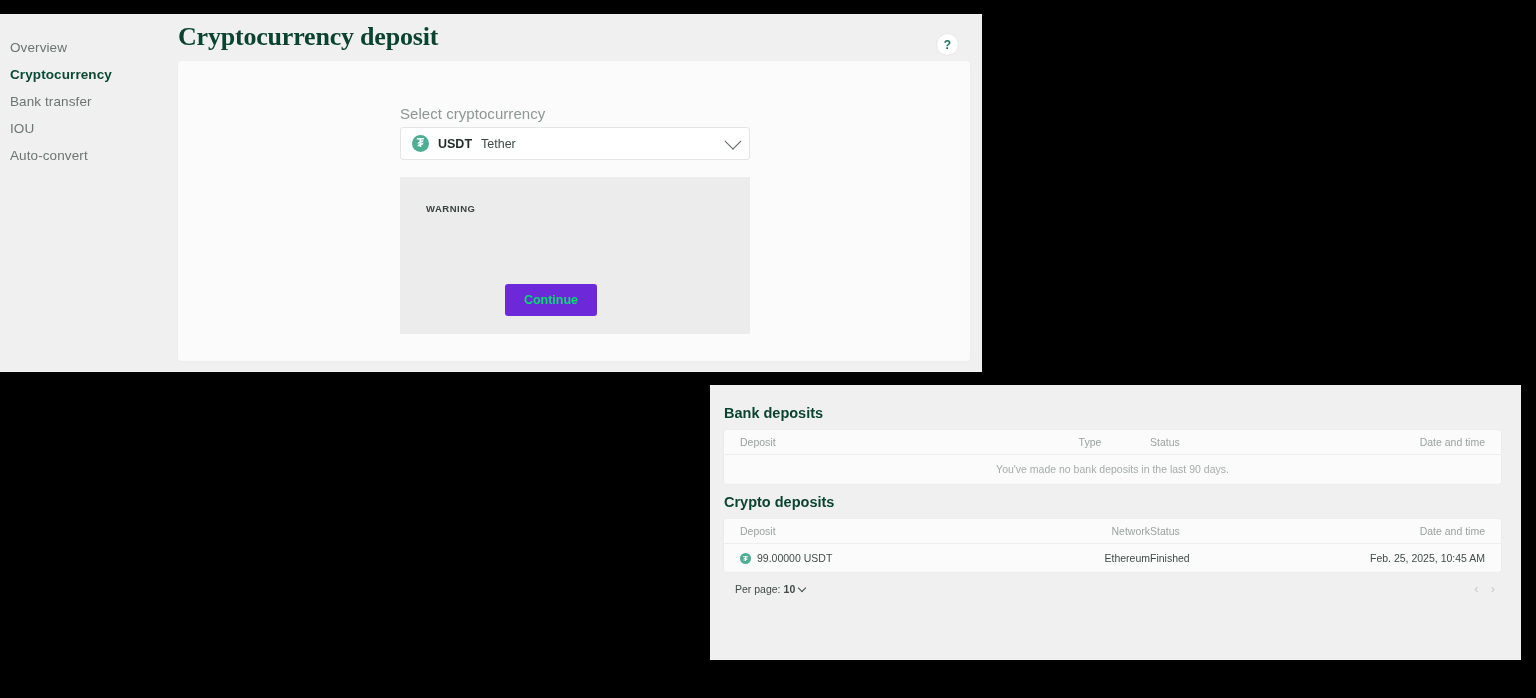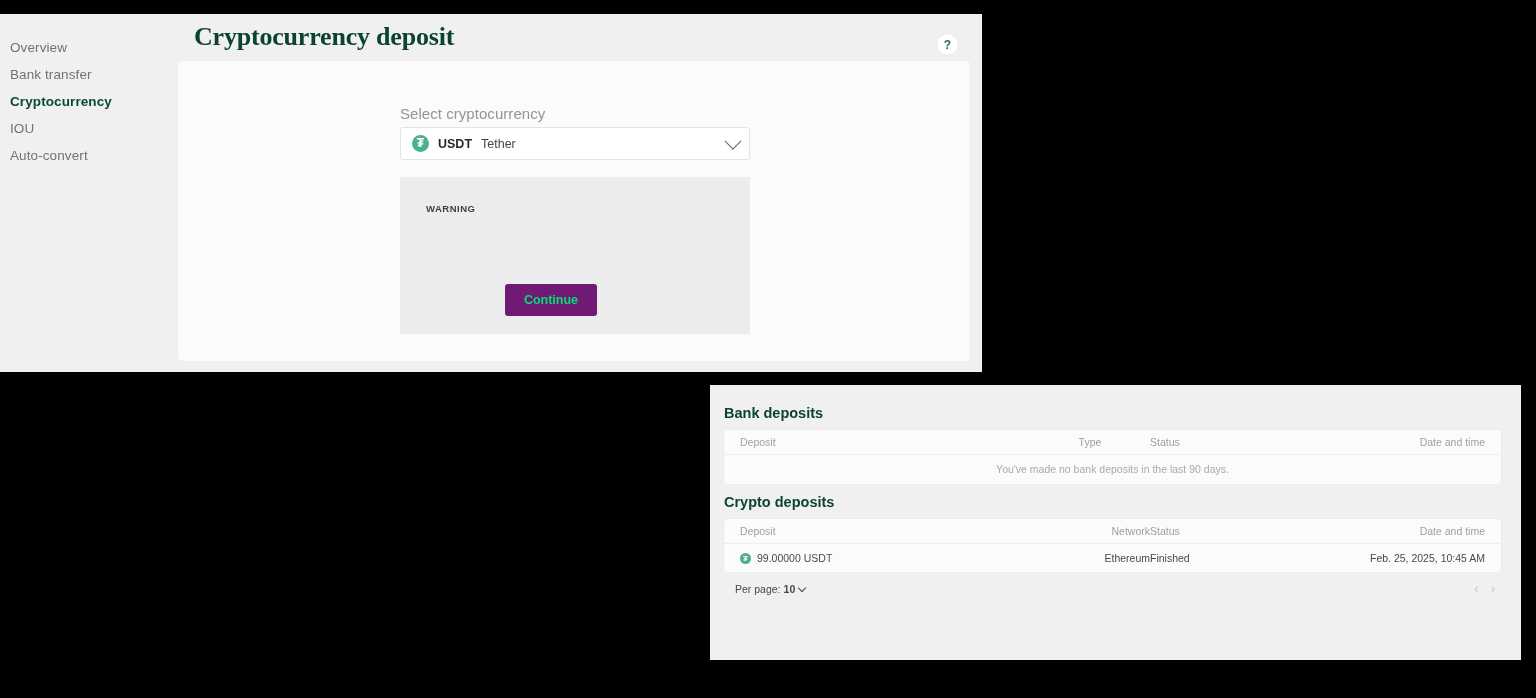--- a/index.html
+++ b/index.html
@@ -67,21 +67,20 @@
   }
   #page-title {
     position: absolute;
     left: 0px;
     top: 8px;
     font-family: "Liberation Serif", serif;
     font-size: 26px;
     font-weight: 700;
     color: #0b4331;
     letter-spacing: -0.2px;
-    margin-left: 16px;
   }
   #help-button {
     position: absolute;
     right: 24px;
     top: 20px;
     width: 21px;
     height: 21px;
     border-radius: 50%;
     background: #ffffff;
     color: #1d6f5c;
@@ -205,21 +204,21 @@
     font-size: 10.5px;
     line-height: 13.5px;
     color: #5d6864;
   }
   #continue-button {
     position: absolute;
     left: 105px;
     top: 107px;
     width: 92px;
     height: 32px;
-    background: #701a75;
+    background: #6d28d9;
     color: #00e070;
     border: none;
     border-radius: 3px;
     font-size: 12.5px;
     font-weight: 700;
     font-family: "Liberation Sans", sans-serif;
     cursor: pointer;
   }
 
   
@@ -340,22 +339,22 @@
     margin-bottom: 2px;
   }
 </style>
 </head>
 <body>
 
 <div id="top-window">
 
   <nav id="sidebar">
     <div class="sidebar-item">Overview</div>
+    <div class="sidebar-item active">Cryptocurrency</div>
     <div class="sidebar-item">Bank transfer</div>
-    <div class="sidebar-item active">Cryptocurrency</div>
     <div class="sidebar-item">IOU</div>
     <div class="sidebar-item">Auto-convert</div>
   </nav>
 
   <div id="top-main">
     <div id="top-header">
       <div id="page-title">Cryptocurrency deposit</div>
       <button id="help-button">?</button>
     </div>
 

